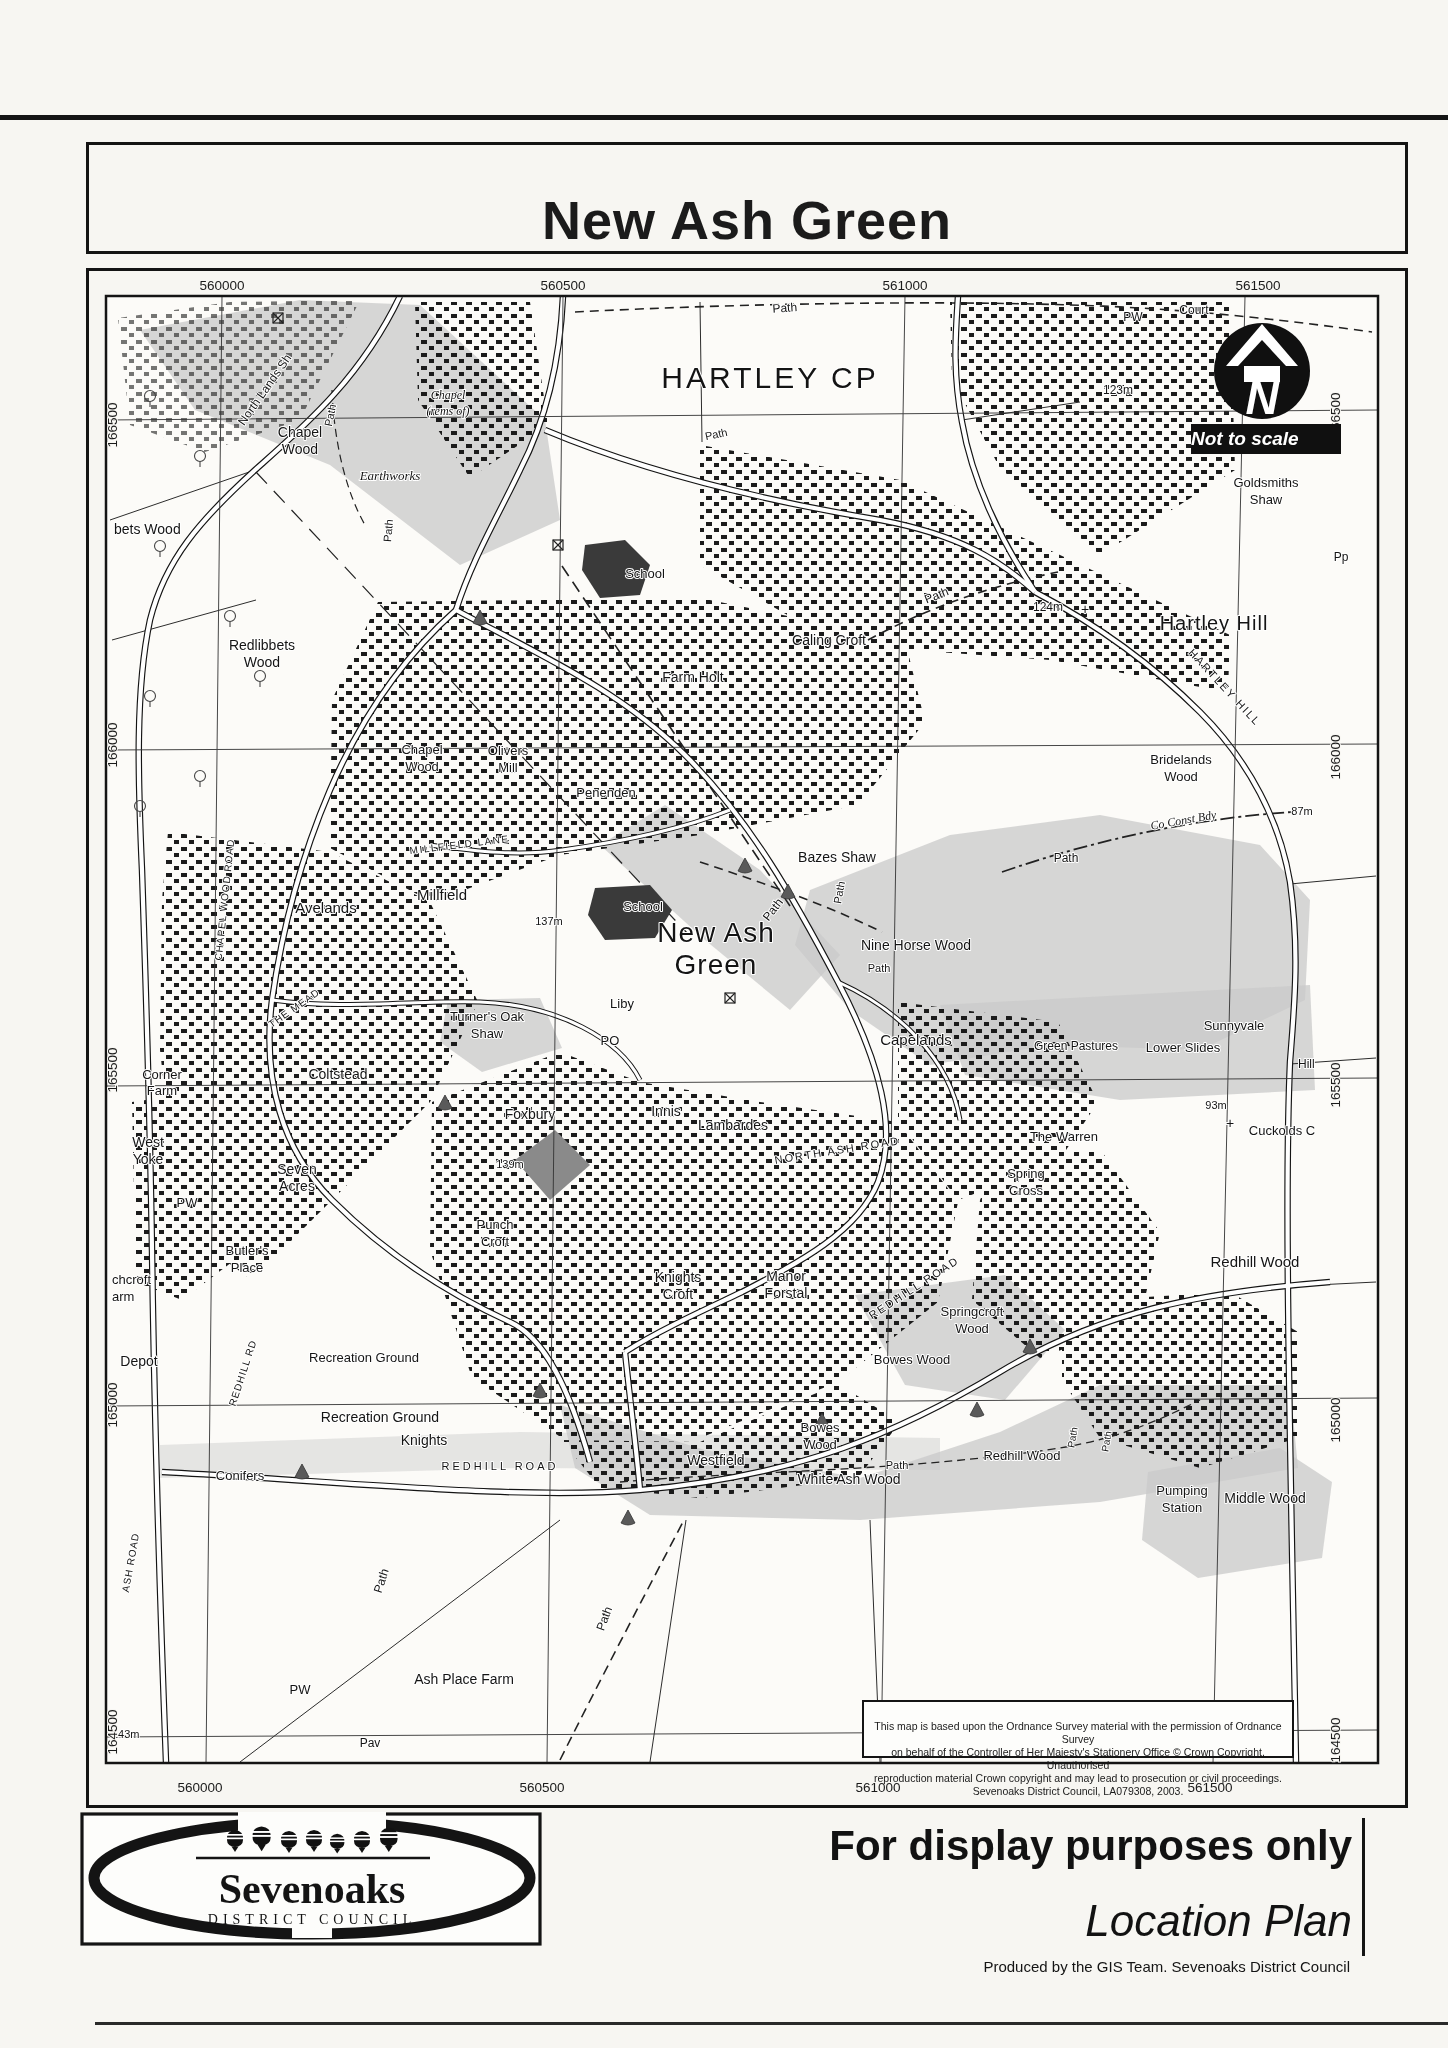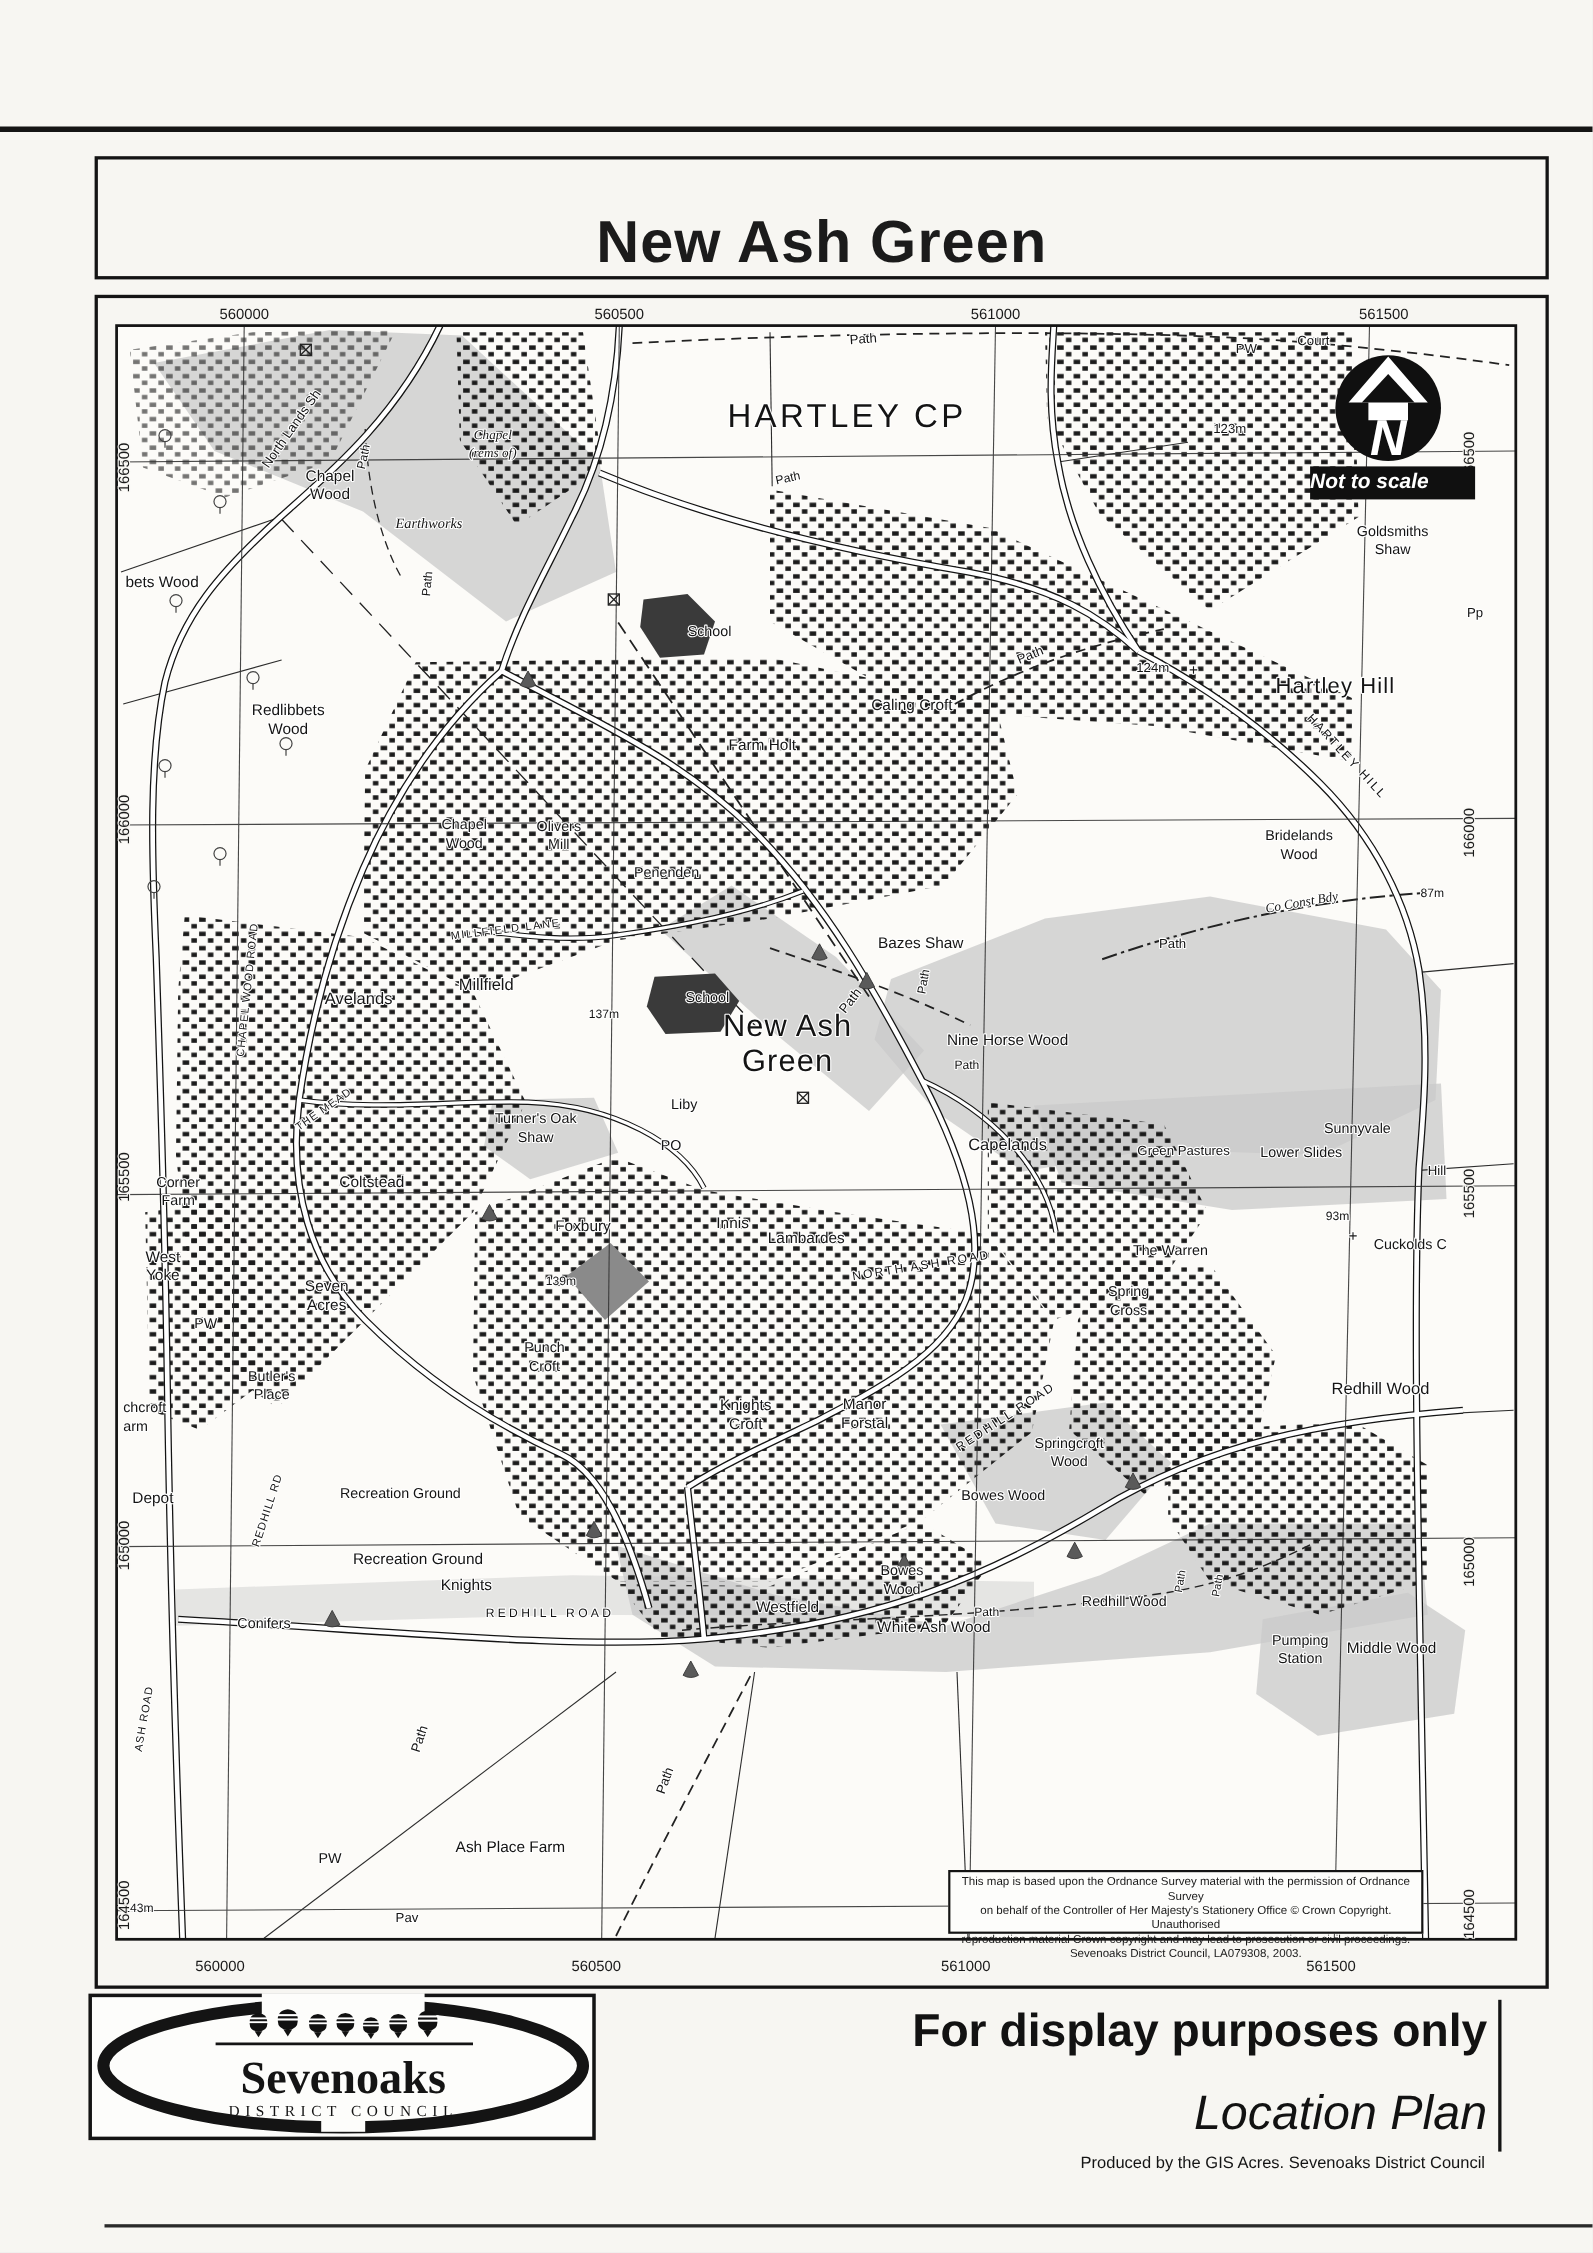--- a/index.html
+++ b/index.html
@@ -11,21 +11,21 @@
   .scanline-bottom{left:95px;top:2022px;width:1353px;height:3px;background:#2a2a2a;}
   .title-box{left:86px;top:142px;width:1322px;height:112px;border:3px solid #141414;
              box-sizing:border-box;display:flex;align-items:flex-end;justify-content:center;}
   .title-box span{font-size:54px;font-weight:bold;letter-spacing:1px;color:#1b1b1b;}
   .map-outer{left:86px;top:268px;width:1322px;height:1540px;border:3px solid #141414;box-sizing:border-box;}
   .not-to-scale{left:1191px;top:424px;width:150px;height:30px;background:#101010;color:#fff;
                 display:flex;align-items:center;font-size:19px;
                 font-style:italic;font-weight:bold;}
   .copyright-box{left:862px;top:1700px;width:432px;height:58px;background:#fdfdfb;
                  border:2px solid #141414;box-sizing:border-box;text-align:center;
-                 font-size:10.5px;line-height:13px;padding-top:3px;color:#1a1a1a;}
+                 font-size:10.5px;line-height:13px;padding-top:18px;color:#1a1a1a;}
   .display-notice{left:752px;top:1822px;width:600px;text-align:right;font-size:42px;
                   font-weight:bold;color:#121212;}
   .plan-type{left:752px;top:1896px;width:600px;text-align:right;font-size:44px;
              font-style:italic;color:#121212;}
   .produced-by{left:752px;top:1958px;width:598px;text-align:right;font-size:15px;color:#141414;}
   .footer-rule{left:1362px;top:1818px;width:3px;height:138px;background:#141414;}
   .mlabel{font-family:"Liberation Sans",sans-serif;fill:#141414;paint-order:stroke;
           stroke:#ffffff;stroke-width:2px;stroke-linejoin:round;}
   .mlabel.serifit{font-family:"Liberation Serif",serif;}
   .glabel{font-family:"Liberation Sans",sans-serif;fill:#1a1a1a;paint-order:stroke;
@@ -372,16 +372,16 @@
     <span>Not to scale</span>
   </div>
   <div class="overlay copyright-box">
     <div>This map is based upon the Ordnance Survey material with the permission of Ordnance Survey</div>
     <div>on behalf of the Controller of Her Majesty's Stationery Office © Crown Copyright. Unauthorised</div>
     <div>reproduction material Crown copyright and may lead to prosecution or civil proceedings.</div>
     <div>Sevenoaks District Council, LA079308, 2003.</div>
   </div>
   <div class="overlay plan-type">Location Plan</div>
   <div class="overlay display-notice">For display purposes only</div>
-  <div class="overlay produced-by">Produced by the GIS Acres. Sevenoaks District Council</div>
+  <div class="overlay produced-by">Produced by the GIS Team. Sevenoaks District Council</div>
   <div class="overlay footer-rule"></div>
   <div class="overlay scanline-bottom"></div>
 </div>
 
 </body></html>

